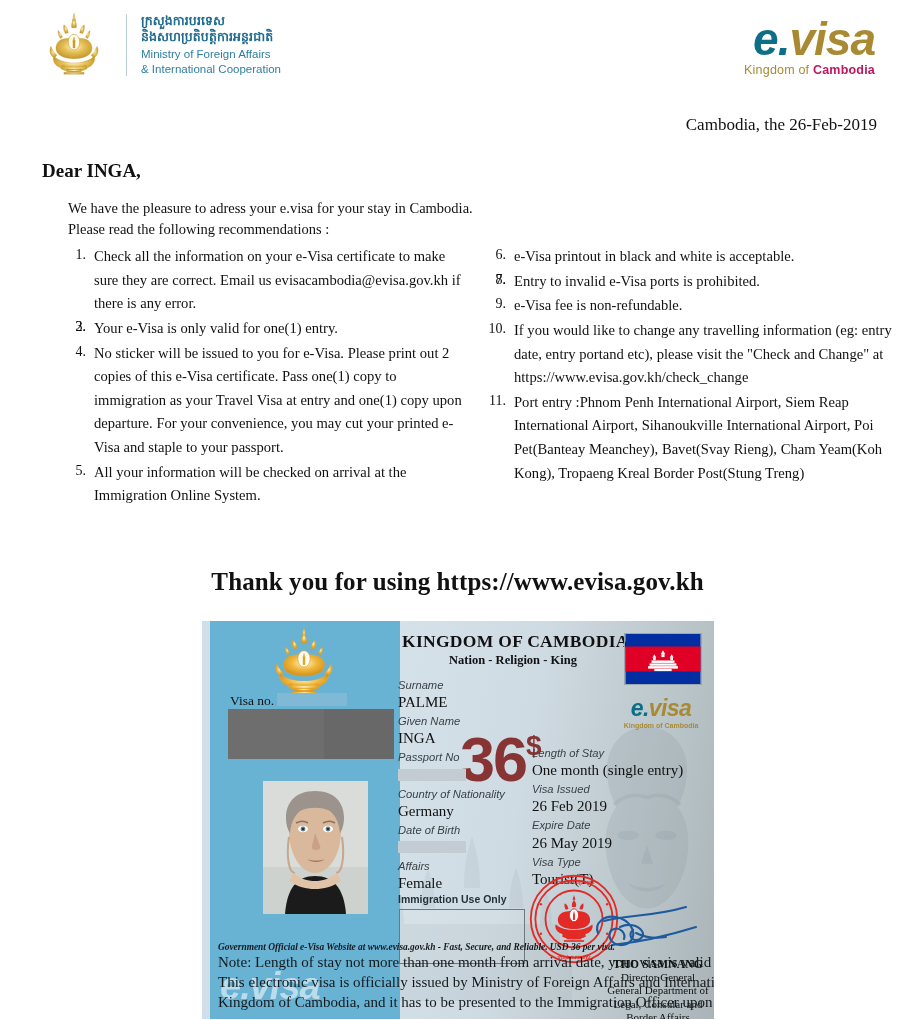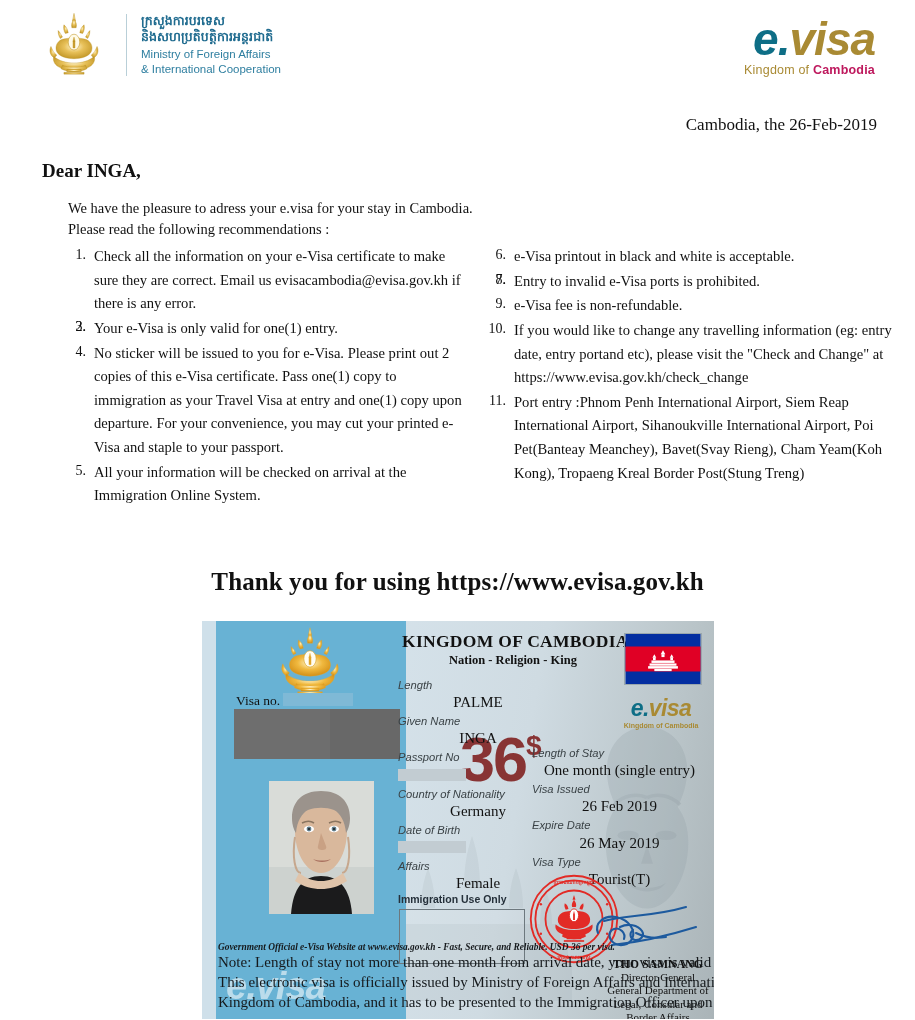--- a/index.html
+++ b/index.html
@@ -162,21 +162,21 @@
     opacity: 0.34;
   }
   .angkor-wt {
     position: absolute;
     left: 170px; bottom: 18px;
     width: 200px; height: 175px;
     opacity: 0.30;
   }
   
   .card-left {
-    position: absolute; left: 14px; top: 0;
+    position: absolute; left: 8px; top: 0;
     width: 190px; height: 398px;
     background: #68b2d4;
   }
   .card-left-emblem {
     position: absolute; left: 51px; top: 5px;
     width: 86px; height: 74px;
   }
   .visa-no-row {
     position: absolute; left: 20px; top: 72px;
     font-size: 13.5px;
@@ -292,21 +292,20 @@
     color: #3a4246;
     line-height: 1.45;
     white-space: nowrap;
   }
   .fld-value {
     font-size: 15px;
     color: #111;
     line-height: 1.2;
     margin-bottom: 2px;
     white-space: nowrap;
-    text-align: center;
   }
   .fld-redact {
     width: 68px; height: 12px;
     background: #c2ccd2;
     margin: 3px 0 5px 0;
   }
 
   
   .imm-label {
     position: absolute; left: 196px; top: 272px;
@@ -561,21 +560,21 @@
   <div class="card-evisa-logo">
     <div class="card-evisa-word">
       <span class="evisa-e">e</span><span class="evisa-dot">.</span><span class="evisa-visa">visa</span>
     </div>
     <div class="card-evisa-sub">Kingdom of Cambodia</div>
   </div>
 
   <div class="price-wm"><span>36</span><sup>$</sup></div>
 
   <div class="fields-a" id="fields-left">
-      <div class="fld-label">Length</div>
+      <div class="fld-label">Surname</div>
       <div class="fld-value">PALME</div>
       <div class="fld-label">Given Name</div>
       <div class="fld-value">INGA</div>
       <div class="fld-label">Passport No</div>
       <div class="fld-redact"></div>
       <div class="fld-label">Country of Nationality</div>
       <div class="fld-value">Germany</div>
       <div class="fld-label">Date of Birth</div>
       <div class="fld-redact"></div>
       <div class="fld-label">Affairs</div>

